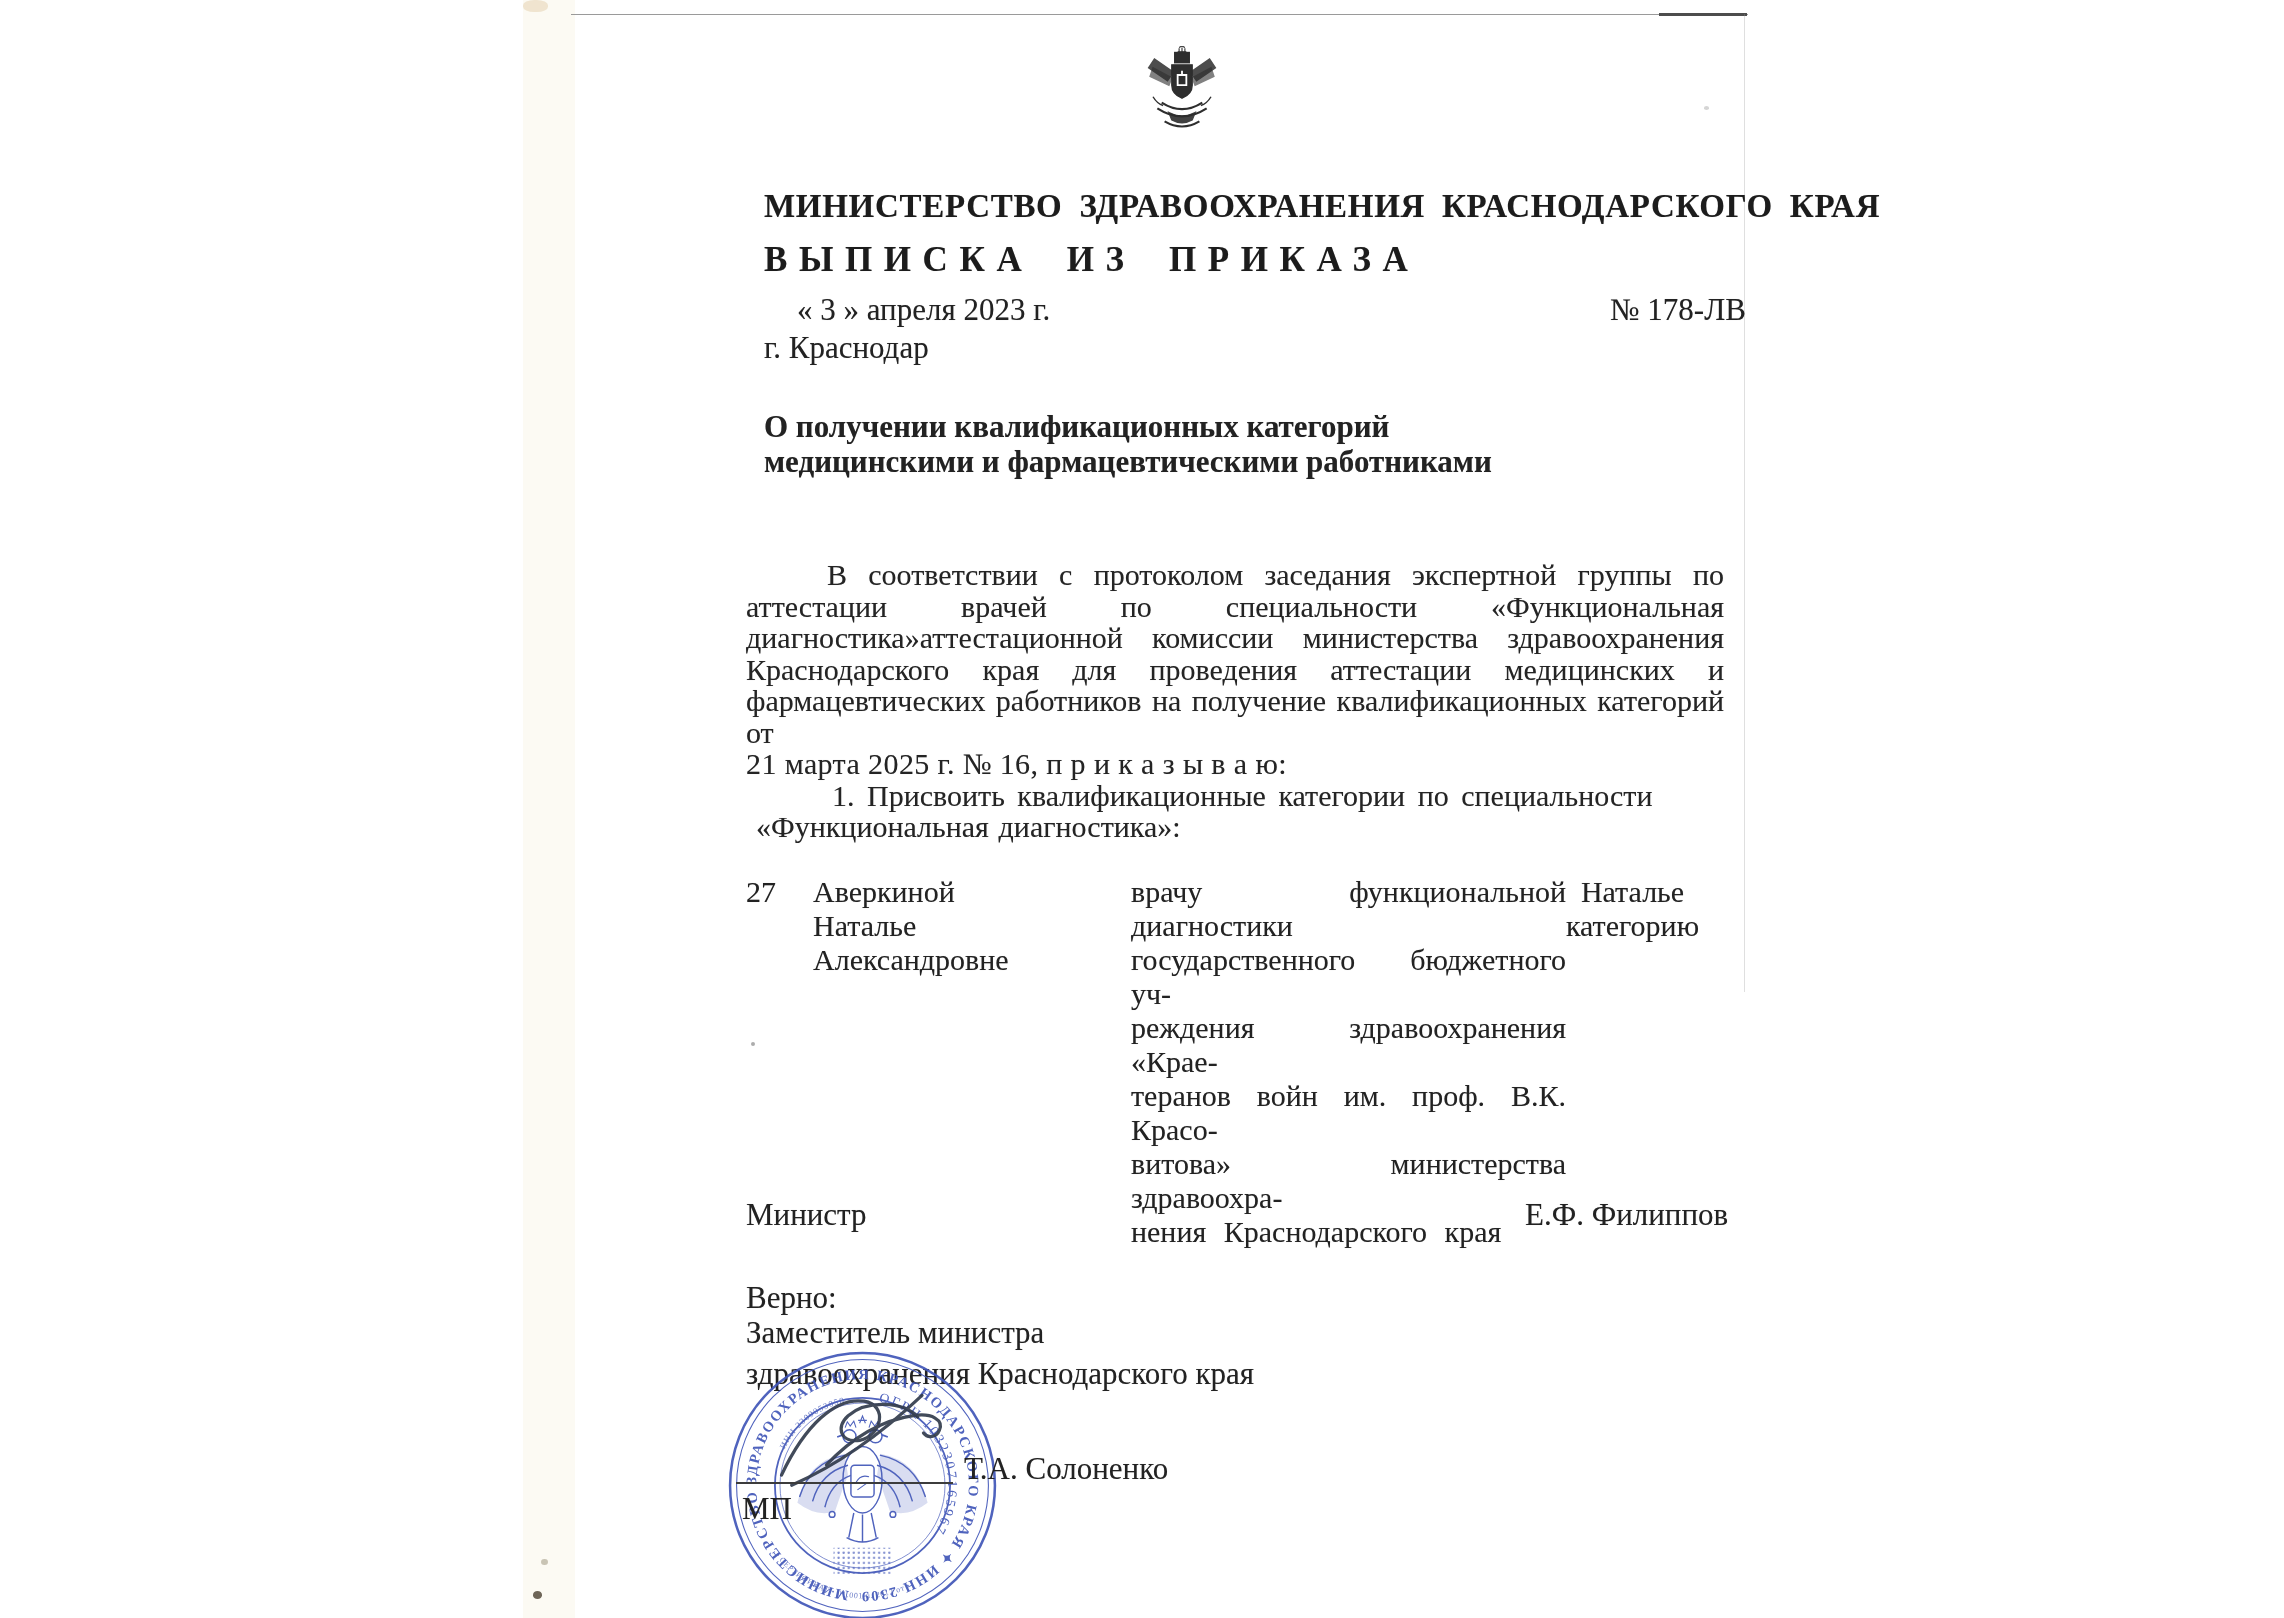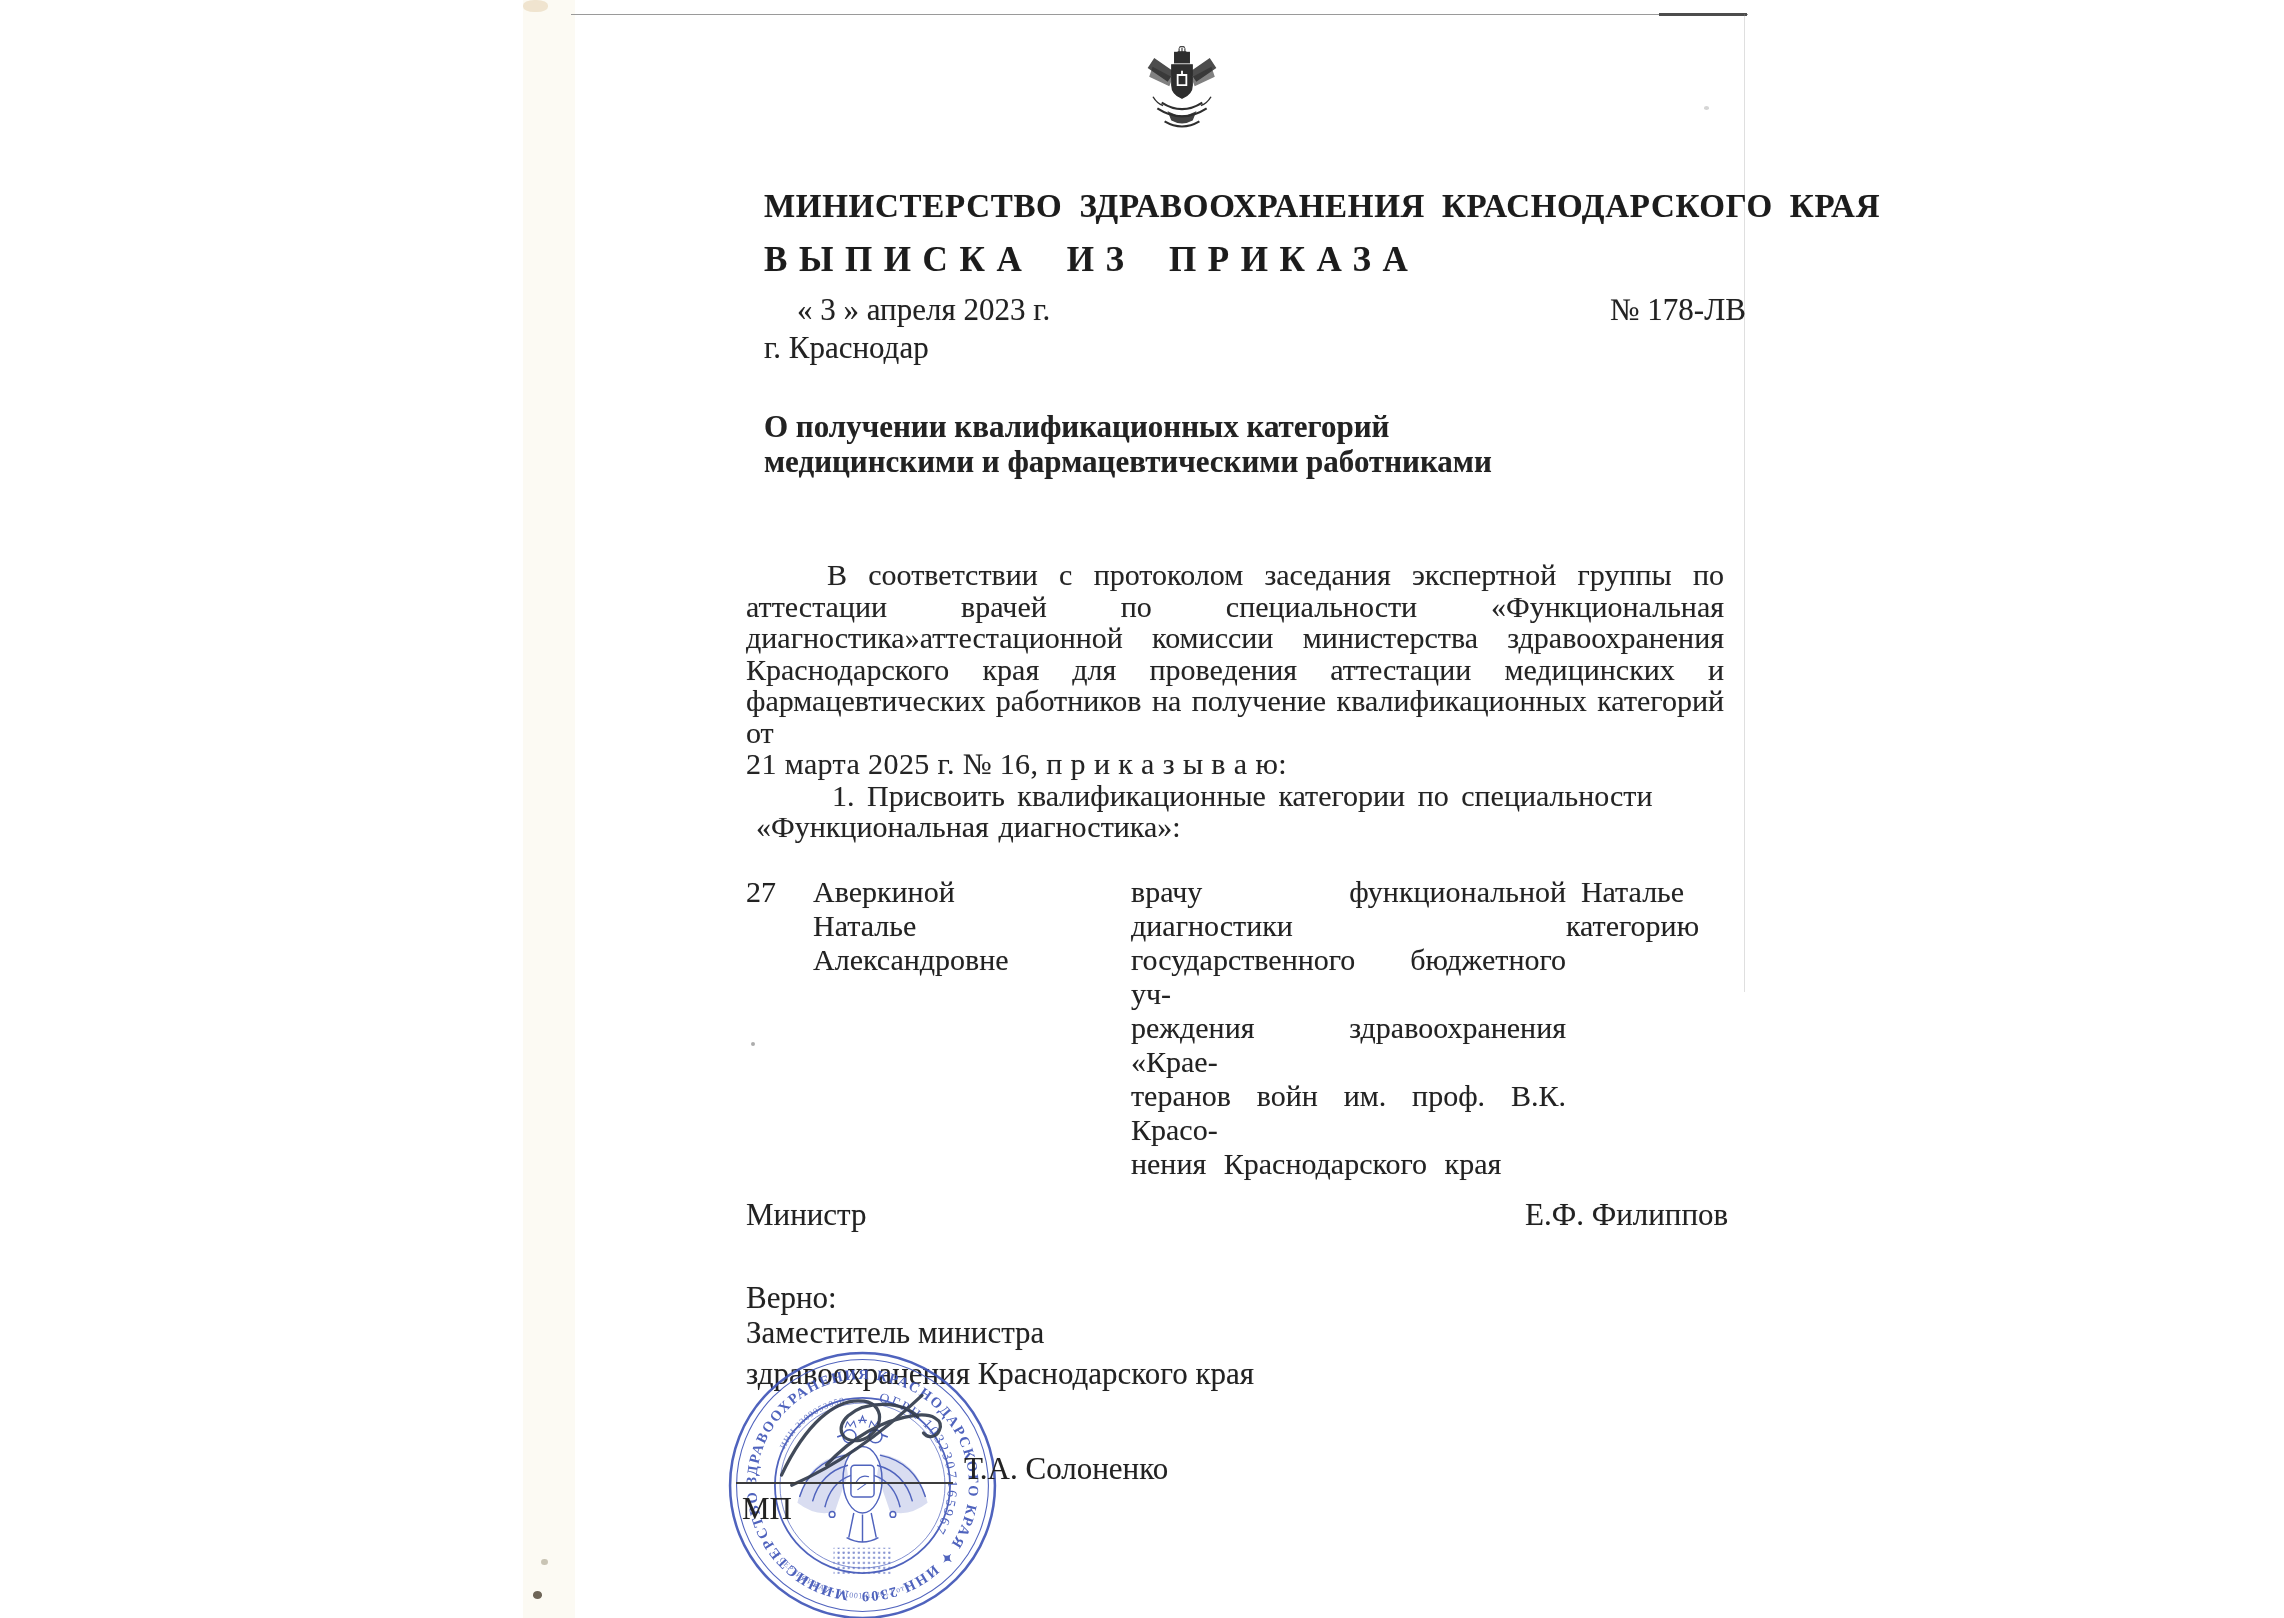--- a/index.html
+++ b/index.html
@@ -112,20 +112,21 @@
 <div class="t-name">
     <div class="line">Аверкиной</div>
     <div class="line">Наталье</div>
     <div class="line">Александровне</div>
   </div>
 <div class="t-desc">
     <div class="line">врачу функциональной диагностики</div>
     <div class="line">государственного бюджетного уч-</div>
     <div class="line">реждения здравоохранения «Крае-</div>
     <div class="line">теранов войн им. проф. В.К. Красо-</div>
+    <div class="line">витова» министерства здравоохра-</div>
     <div class="line">нения Краснодарского края</div>
   </div>
 <div class="t-cat">
     <div class="line">Наталье</div>
     <div class="line">категорию</div>
   </div>
 
 <div class="txt minister">Министр</div>
 <div class="txt minister-name">Е.Ф. Филиппов</div>
 

